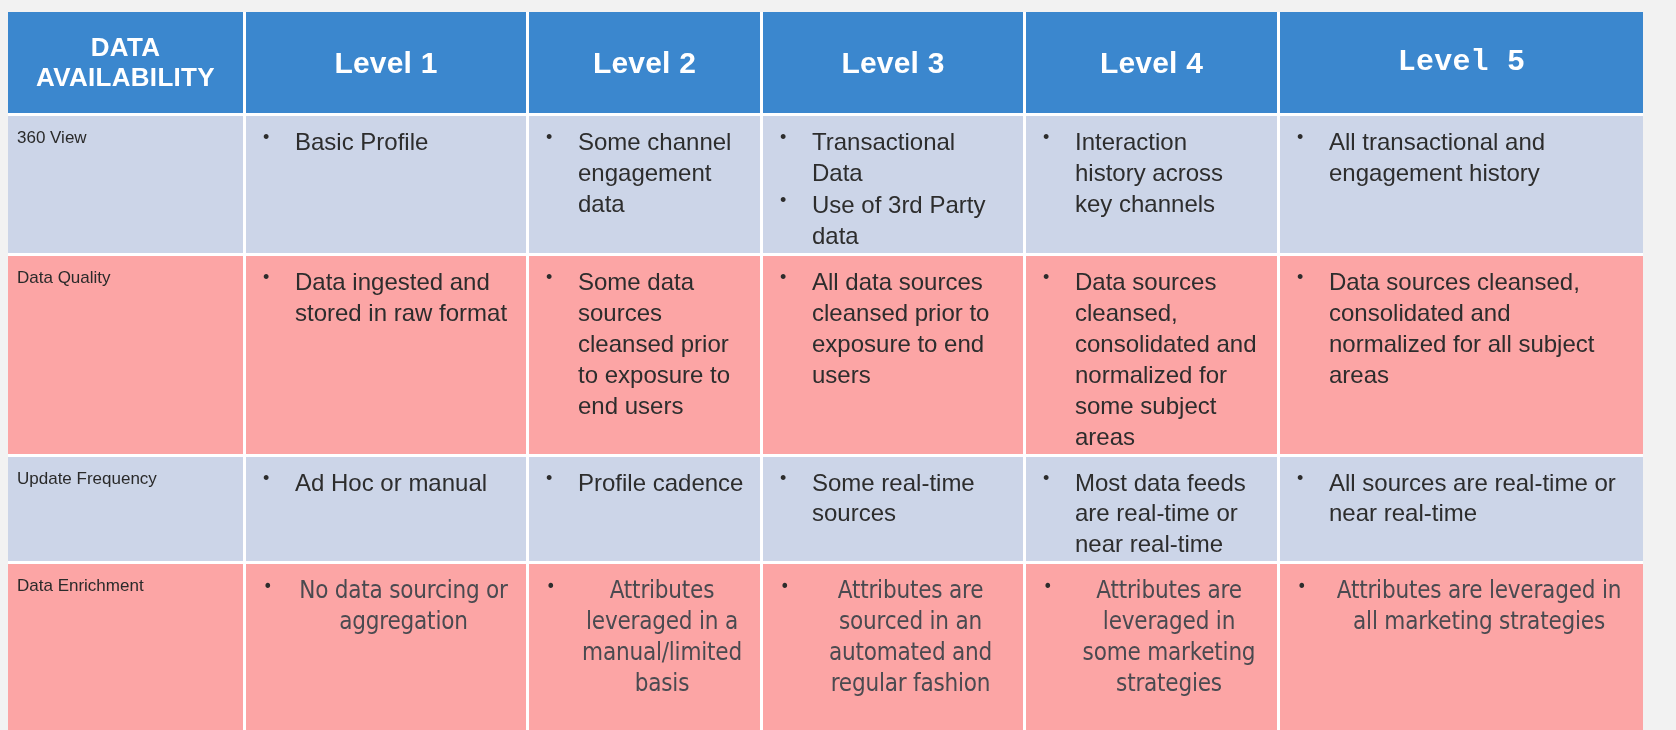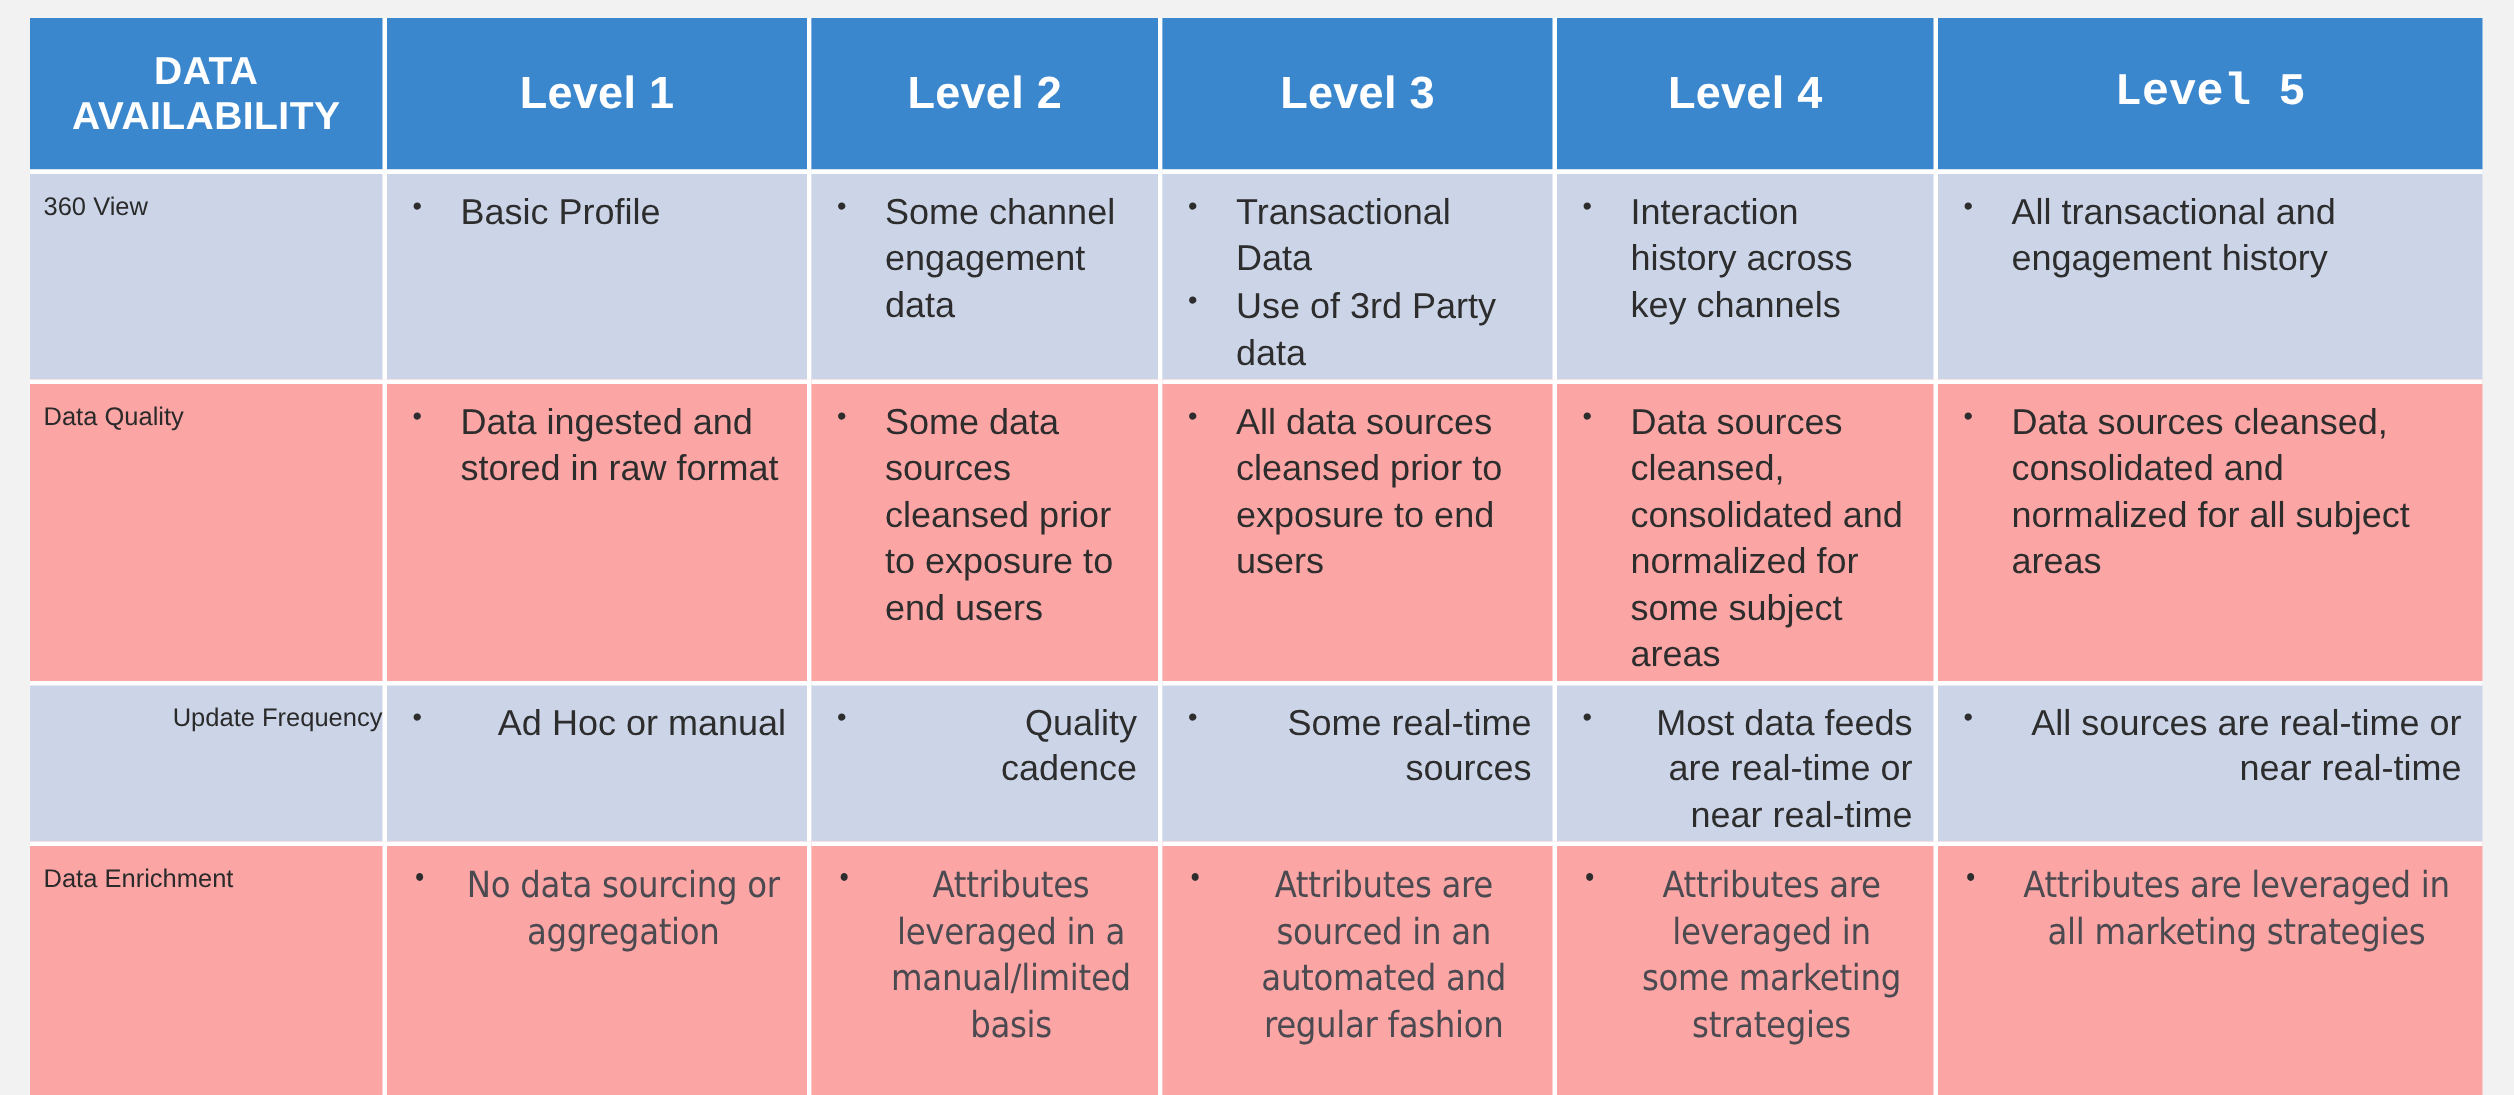--- a/index.html
+++ b/index.html
@@ -8,21 +8,21 @@
   }
   body {
     width: 1676px;
     height: 730px;
     background: #f2f2f2;
     font-family: "Liberation Sans", sans-serif;
     overflow: hidden;
   }
   #maturity-table {
     position: absolute;
-    left: 20px;
+    left: 8px;
     top: 12px;
     width: 1635px;
     height: 650px;
     border-collapse: separate;
     border-spacing: 0;
     table-layout: fixed;
   }
   
   col.c0 { width: 238px; }
   col.c1 { width: 283px; }
@@ -58,21 +58,21 @@
     border-top: 3px solid #ffffff;
     padding: 0;
     background: #eaeef7;
   }
   tbody td:last-child { border-right: none; }
   tbody tr.shade-dark td { background: #ccd5e8; }
   tbody tr.shade-light td { background: #fca5a5; }
 
   tr.r0 td { height: 102px; }
   tr.r1 td { height: 166px; }
-  tr.r2 td { height: 103px; text-align: right; }
+  tr.r2 td { height: 103px; }
   tr.r3 td { height: 166px; }
 
   
   .rowlabel {
     font-size: 17px;
     color: #2a2a2a;
     padding: 11px 0 0 9px;
     line-height: 1.25;
   }
 
@@ -224,21 +224,21 @@
       <td>
         <div class="cellwrap">
             <ul class="bullets">
           <li>Ad Hoc or manual</li>
         </ul>
           </div>
       </td>
       <td>
         <div class="cellwrap">
             <ul class="bullets">
-          <li>Quality cadence</li>
+          <li>Profile cadence</li>
         </ul>
           </div>
       </td>
       <td>
         <div class="cellwrap">
             <ul class="bullets">
           <li>Some real-time sources</li>
         </ul>
           </div>
       </td>

